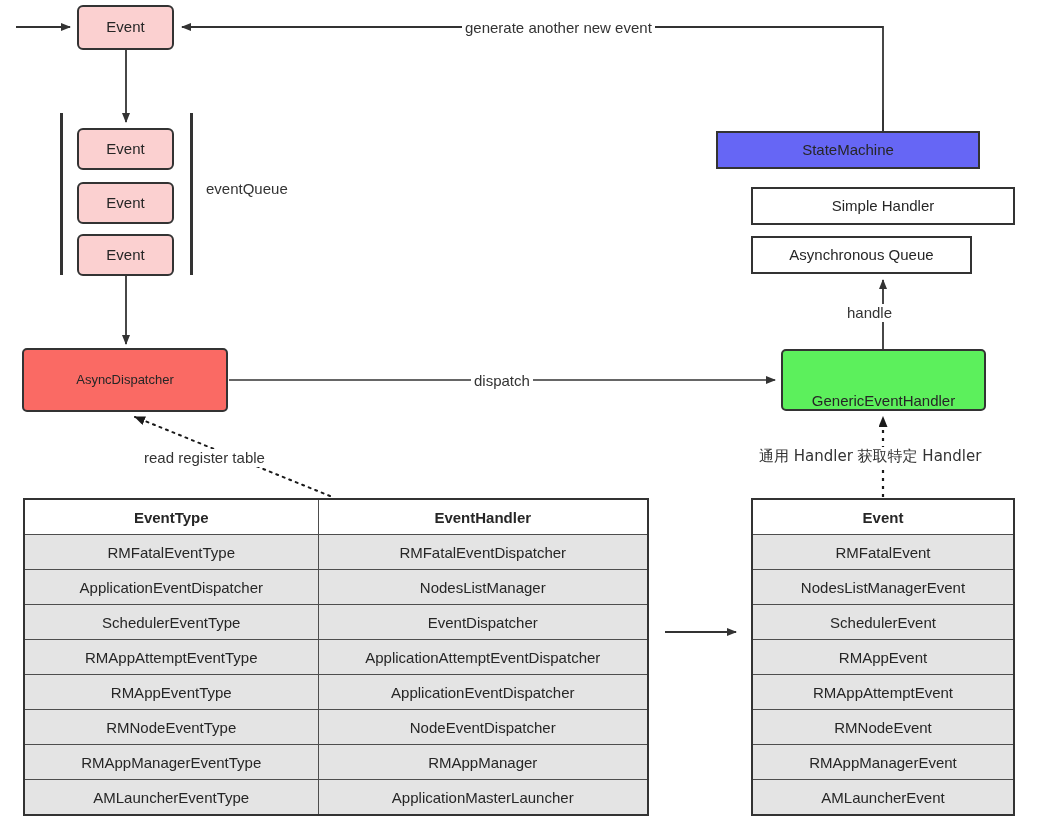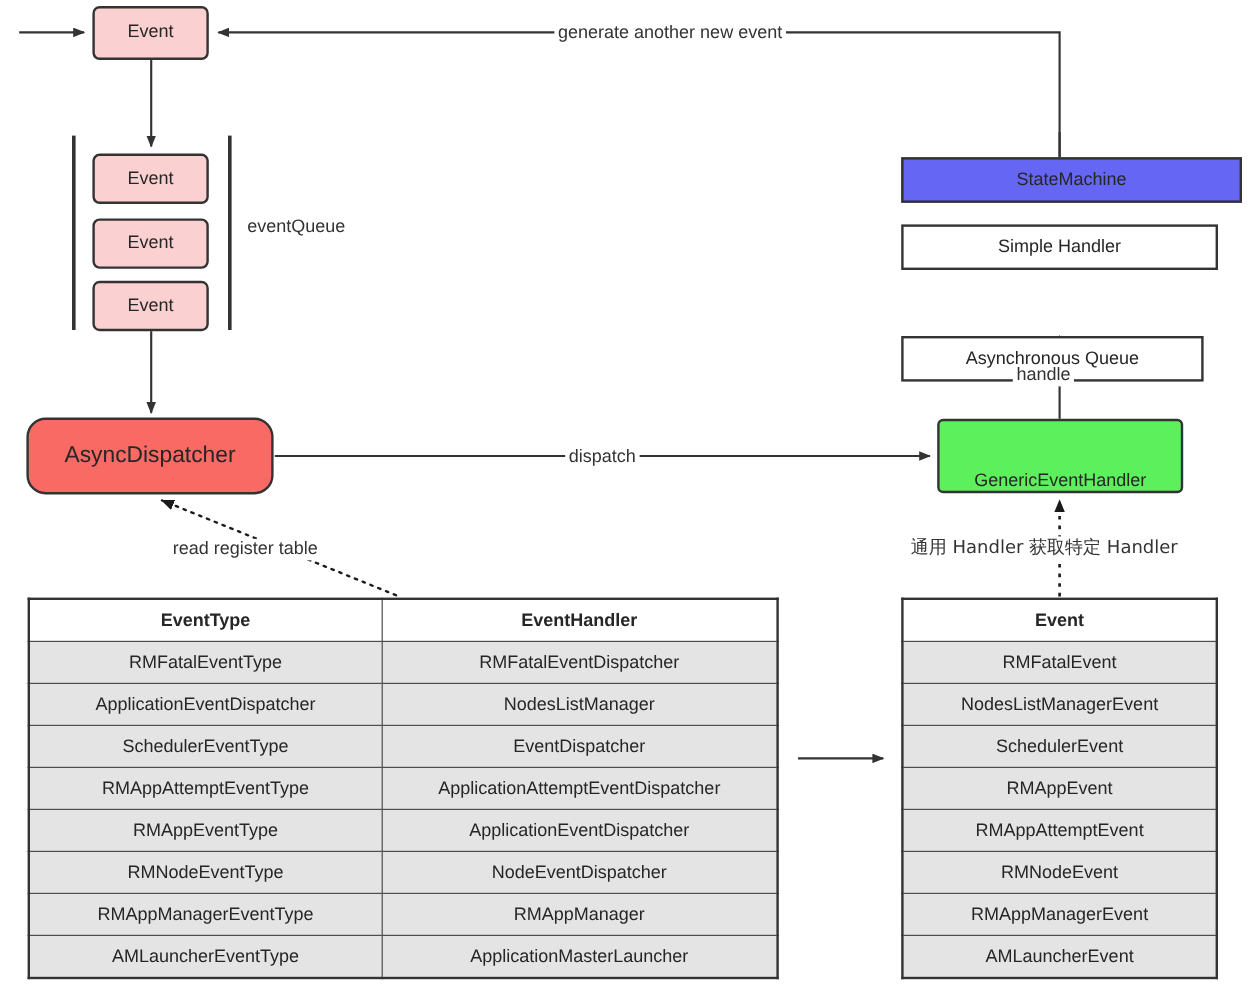--- a/index.html
+++ b/index.html
@@ -29,22 +29,22 @@
     color: #262626;
     text-align: center;
     line-height: 1.1;
   }
   .node.event {
     background: #fbd0d0;
     border-radius: 6px;
   }
   .node.async {
     background: #fa6a64;
-    border-radius: 16px;
-    font-size: 19px;
+    border-radius: 5px;
+    font-size: 13px;
   }
   .node.generic {
     background: #5cf05c;
     border-radius: 5px;
     font-size: 15px;
     align-items: flex-end;
   }
   .node.statemachine {
     background: #6666f5;
     border-radius: 0;
@@ -181,27 +181,27 @@
   <div class="caption" style="left:203px; top:180px;">eventQueue</div>
 
   <div class="node async" style="left:22px; top:348px; width:206px; height:64px;">
     <span>AsyncDispatcher</span>
   </div>
 
   <div class="node generic" style="left:781px; top:349px; width:205px; height:62px;">
     <span>GenericEventHandler</span>
   </div>
 
-  <div class="node statemachine" style="left:751px; top:131px; width:284px; height:38px;">
+  <div class="node statemachine" style="left:716px; top:131px; width:264px; height:38px;">
     <span>StateMachine</span>
   </div>
   <div class="node plain" style="left:751px; top:187px; width:264px; height:38px;">
     <span>Simple Handler</span>
   </div>
-  <div class="node plain" style="left:751px; top:236px; width:252px; height:38px;margin-top:44px;">
+  <div class="node plain" style="left:751px; top:236px; width:221px; height:38px;">
     <span>Asynchronous Queue</span>
   </div>
 
   <div class="caption" style="left:462px; top:19px;">generate another new event</div>
   <div class="caption" style="left:471px; top:372px;">dispatch</div>
   <div class="caption" style="left:844px; top:304px;">handle</div>
   <div class="caption" style="left:141px; top:449px;">read register table</div>
   <div class="caption cjk" style="left:756px; top:447px;">通用 Handler 获取特定 Handler</div>
 
   <table class="grid" id="left-table">

